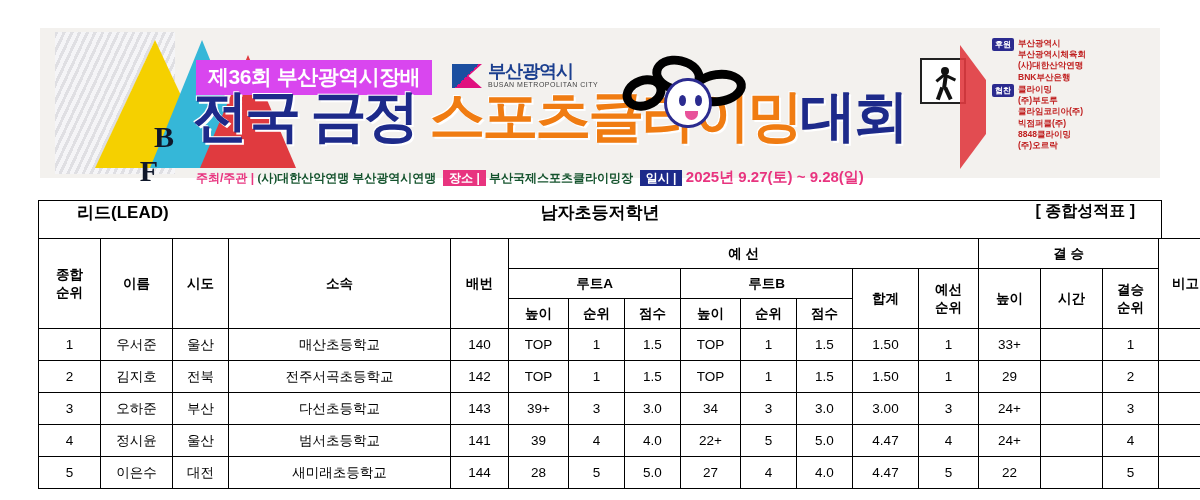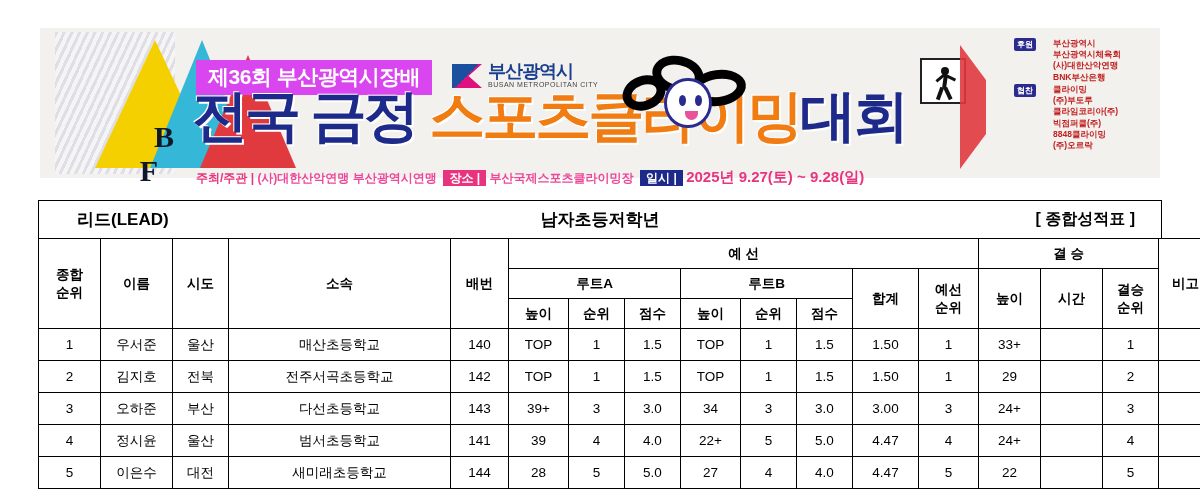--- a/index.html
+++ b/index.html
@@ -145,46 +145,46 @@
     border-top: 62px solid transparent;
     border-bottom: 62px solid transparent;
     border-left: 36px solid #f3f1ee;
   }
 
   .sponsor-box {
     position: absolute; left: 992px; top: 38px;
     width: 152px; font-size: 8.5px; line-height: 1.32;
     color: #c02020; font-weight: bold;
   }
-  .sp-row { display: flex; gap: 17px; margin-bottom: 1px; margin-left: 22px; }
+  .sp-row { display: flex; gap: 4px; margin-bottom: 1px; }
   .sp-tag {
     background: #2b2b8f; color: #fff; font-size: 8px;
     padding: 1px 3px; border-radius: 2px; height: 13px; line-height: 11px;
     flex: 0 0 auto;
   }
   .sp-list { flex: 1; }
 
   .banner-footer {
     position: absolute; left: 196px; top: 168px;
     font-size: 12px; font-weight: bold; white-space: nowrap;
   }
   .bf-pink { color: #e8347f; margin-top: 16px; }
-  .bf-navy { color: #ec4899; }
+  .bf-navy { color: #14532d; font-family: Liberation Serif, serif; }
   .bf-tagpink { background: #e8347f; color: #fff; padding: 1px 6px; }
   .bf-tagnavy { background: #1d2a8a; color: #fff; padding: 1px 6px; }
   .bf-date { color: #e8347f; font-size: 15px; }
 
   
   .sheet {
     position: absolute;
     left: 38px; top: 200px;
     width: 1124px;
   }
   .sheet-head {
-    display: flex; align-items: center;
+    display: flex; align-items: flex-start;
     border: 1px solid #000;
     border-bottom: none;
     height: 38px;
     background: #fff;
   }
   .sheet-head .sh-left { width: 33%; padding-left: 38px; font-size: 17px; font-weight: bold; }
   .sheet-head .sh-mid { width: 34%; text-align: center; font-size: 17px; font-weight: bold; }
   .sheet-head .sh-right { width: 33%; text-align: right; padding-right: 26px; font-size: 16px; font-weight: bold; }
 
   

